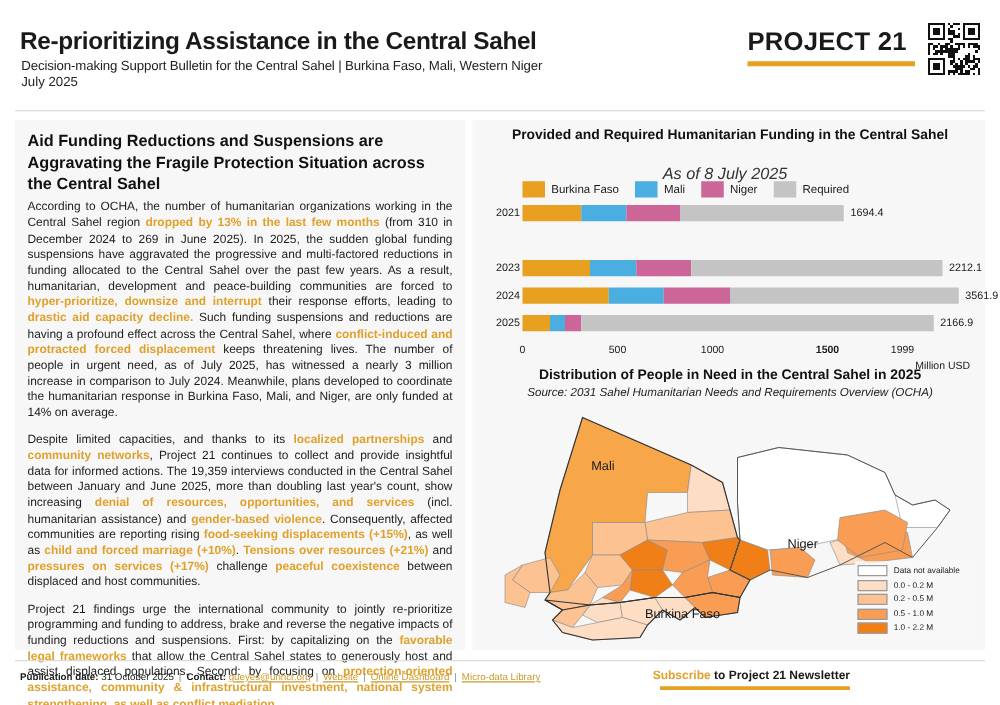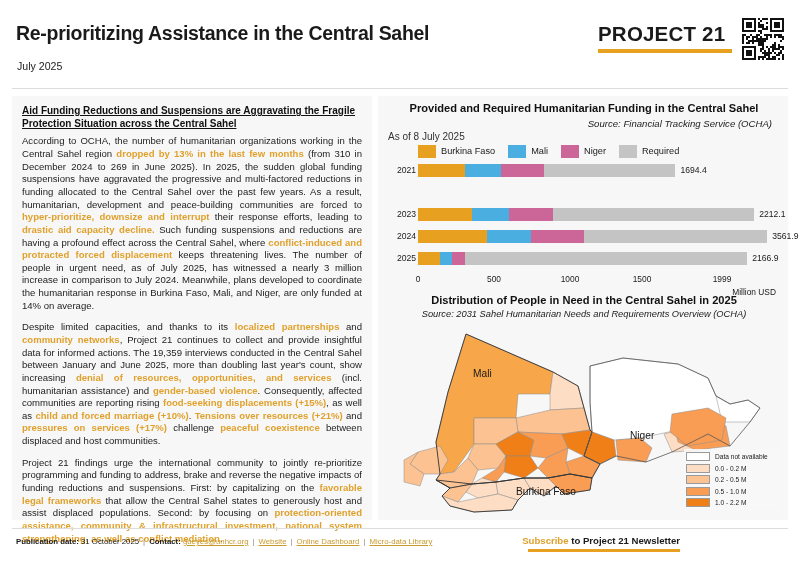--- a/index.html
+++ b/index.html
@@ -43,44 +43,43 @@
   .col-left {
     position: absolute; left: 12px; top: 96px; width: 360px; height: 424px;
     background: #f7f7f7; padding: 8px 10px 6px 10px;
   }
   .col-right {
     position: absolute; left: 378px; top: 96px; width: 410px; height: 424px;
     background: #f7f7f7;
   }
 
   h2.article-head {
-    font-size: 10px; font-weight: bold; color: #111; line-height: 1.32;
+    font-size: 13px; font-weight: bold; color: #111; line-height: 1.32;
     margin-bottom: 5px;
-    text-decoration: underline;
   }
   p.body {
     font-size: 9.55px; line-height: 1.325; color: #1c1c1c;
     text-align: justify; margin-bottom: 9px;
   }
   p.body:last-child { margin-bottom: 0; }
   .hl { color: #e0a12c; font-weight: bold; }
 
   
   .chart-title {
     position: absolute; left: 10px; top: 6px; width: 392px;
     font-size: 11.1px; font-weight: bold; color: #111; text-align: center;
   }
   .chart-source {
     position: absolute; left: 10px; top: 22px; width: 392px;
     font-size: 9.6px; font-style: italic; color: #222; text-align: right;
     padding-right: 8px;
   }
   .chart-asof {
     position: absolute; left: 10px; top: 35px; width: 392px;
-    font-size: 10px; color: #333; text-align: left;
+    font-size: 13px; font-style: italic; color: #333; text-align: center;
     padding-right: 8px;
   }
   .chart-legend {
     position: absolute; left: 40px; top: 48px; height: 14px;
     display: flex; align-items: center; gap: 13px;
   }
   .lg-item { display: flex; align-items: center; gap: 5px; }
   .lg-sw { width: 18px; height: 13px; }
   .lg-lb { font-size: 9.2px; color: #1a1a1a; }
 
@@ -142,20 +141,21 @@
   .fr-text .sub { color: #e0a12c; }
   .fr-rule { margin-top: 3px; height: 2.6px; background: #e8a020; width: 152px; margin-left: auto; }
 </style>
 </head>
 <body>
 
 <div class="page">
 
   <div class="header">
     <div class="title-main">Re-prioritizing Assistance in the Central Sahel</div>
+    <div class="title-sub">Decision-making Support Bulletin for the Central Sahel | Burkina Faso, Mali, Western Niger</div>
     <div class="title-date">July 2025</div>
     <div class="brand">
       <div class="brand-name">PROJECT 21</div>
       <div class="brand-rule"></div>
     </div>
     <div class="qr">
       <svg width="42" height="42" viewBox="0 0 21 21" shape-rendering="crispEdges" id="qr-svg">
           <rect x="0" y="0" width="1" height="1" fill="#111"></rect>
           <rect x="1" y="0" width="1" height="1" fill="#111"></rect>
           <rect x="2" y="0" width="1" height="1" fill="#111"></rect>
@@ -398,21 +398,20 @@
     <div id="article-body">
         <p class="body"><span>According to OCHA, the number of humanitarian organizations working in the Central Sahel region </span><span class="hl">dropped by 13% in the last few months</span><span> (from 310 in December 2024 to 269 in June 2025). In 2025, the sudden global funding suspensions have aggravated the progressive and multi-factored reductions in funding allocated to the Central Sahel over the past few years. As a result, humanitarian, development and peace-building communities are forced to </span><span class="hl">hyper-prioritize, downsize and interrupt</span><span> their response efforts, leading to </span><span class="hl">drastic aid capacity decline.</span><span> Such funding suspensions and reductions are having a profound effect across the Central Sahel, where </span><span class="hl">conflict-induced and protracted forced displacement</span><span> keeps threatening lives. The number of people in urgent need, as of July 2025, has witnessed a nearly 3 million increase in comparison to July 2024. Meanwhile, plans developed to coordinate the humanitarian response in Burkina Faso, Mali, and Niger, are only funded at 14% on average.</span></p>
         <p class="body"><span>Despite limited capacities, and thanks to its </span><span class="hl">localized partnerships</span><span> and </span><span class="hl">community networks</span><span>, Project 21 continues to collect and provide insightful data for informed actions. The 19,359 interviews conducted in the Central Sahel between January and June 2025, more than doubling last year's count, show increasing </span><span class="hl">denial of resources, opportunities, and services</span><span> (incl. humanitarian assistance) and </span><span class="hl">gender-based violence</span><span>. Consequently, affected communities are reporting rising </span><span class="hl">food-seeking displacements (+15%)</span><span>, as well as </span><span class="hl">child and forced marriage (+10%)</span><span>. </span><span class="hl">Tensions over resources (+21%)</span><span> and </span><span class="hl">pressures on services (+17%)</span><span> challenge </span><span class="hl">peaceful coexistence</span><span> between displaced and host communities.</span></p>
         <p class="body"><span>Project 21 findings urge the international community to jointly re-prioritize programming and funding to address, brake and reverse the negative impacts of funding reductions and suspensions. First: by capitalizing on the </span><span class="hl">favorable legal frameworks</span><span> that allow the Central Sahel states to generously host and assist displaced populations. Second: by focusing on </span><span class="hl">protection-oriented assistance, community &amp; infrastructural investment, national system strengthening, as well as conflict mediation</span><span>.</span></p>
       </div>
   </div>
 
   <div class="col-right">
 
     <div class="chart-title">Provided and Required Humanitarian Funding in the Central Sahel</div>
-    <div class="chart-source">Source: Financial Tracking Service (OCHA)</div>
     <div class="chart-asof">As of 8 July 2025</div>
 
     <div class="chart-legend" id="chart-legend">
         <div class="lg-item">
           <span class="lg-sw" style="background: rgb(232, 160, 32);"></span>
           <span class="lg-lb">Burkina Faso</span>
         </div>
         <div class="lg-item">
           <span class="lg-sw" style="background: rgb(74, 174, 224);"></span>
           <span class="lg-lb">Mali</span>
@@ -459,21 +458,21 @@
           <div class="seg" title="Niger: 86" style="left: 74.048px; width: 13.072px; background: rgb(204, 102, 153);"></div>
           <div class="seg" title="Required: 1856" style="left: 87.12px; width: 282.112px; background: rgb(196, 196, 196);"></div>
           <div class="bar-val" style="left: 374.232px;">2166.9</div>
         </div>
       </div>
     <div class="axis" id="chart-axis">
       <div class="axis-unit">Million USD</div>
     <div class="tick" style="left: 40px;">0</div>
         <div class="tick" style="left: 116px;">500</div>
         <div class="tick" style="left: 192px;">1000</div>
-        <div class="tick" style="left: 264px;">1500</div>
+        <div class="tick" style="left: 284px; font-weight: bold;">1500</div>
         <div class="tick" style="left: 344px;">1999</div>
       </div>
 
     <div class="map-title">Distribution of People in Need in the Central Sahel in 2025</div>
     <div class="map-source">Source: 2031 Sahel Humanitarian Needs and Requirements Overview (OCHA)</div>
 
     <div class="map-wrap">
       <svg width="410" height="196" viewBox="0 0 410 196">
         <g stroke="#8a8a8a" stroke-width="0.5">
 

